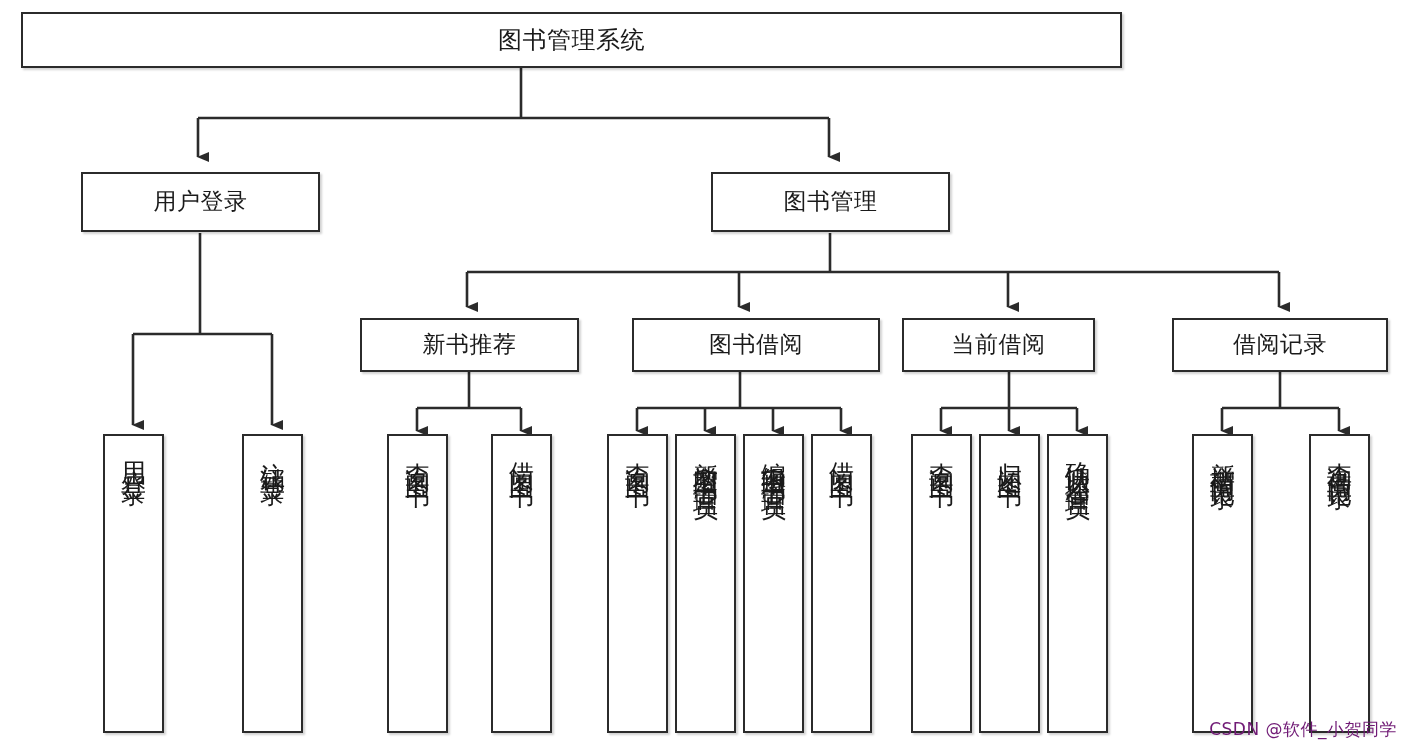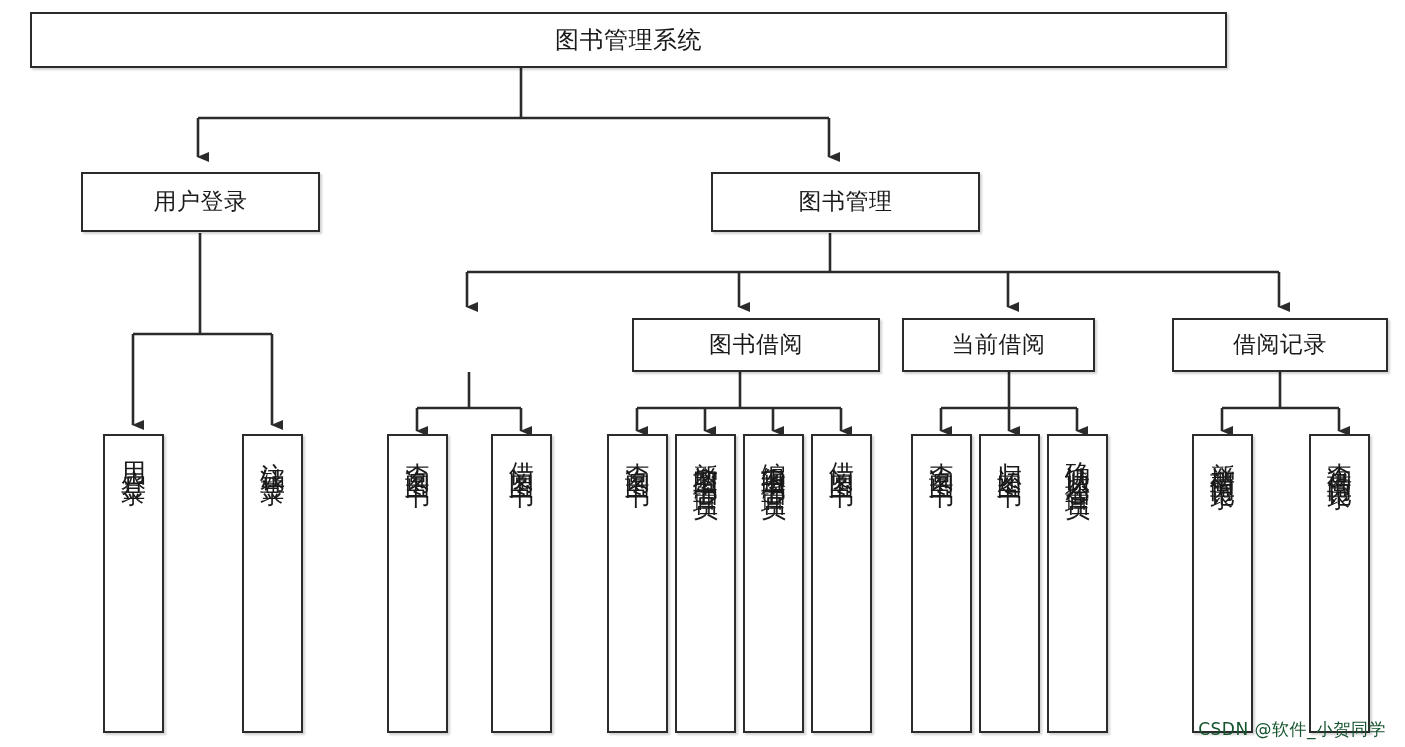--- a/index.html
+++ b/index.html
@@ -61,24 +61,24 @@
   }
   .node.vert.tall-text .label {
     letter-spacing: 5px;
   }
   .node.root .label { font-size: 24px; }
   .node.level2 .label { font-size: 23px; }
   .node.level3 .label { font-size: 23px; }
 
   #watermark {
     position: absolute;
-    right: 19px;
+    right: 8px;
     bottom: 6px;
     font-size: 17px;
-    color: #14532d;
+    color: #701a75;
     letter-spacing: 0.5px;
     z-index: 5;
     white-space: nowrap;
     font-family: "DejaVu Sans", "Liberation Sans", sans-serif;
   }
 </style>
 </head>
 <body>
 
 <div id="canvas">
@@ -126,31 +126,34 @@
       <path d="M1009,408 L1009,431" marker-end="url(#arrow)"></path>
       <path d="M1077,408 L1077,431" marker-end="url(#arrow)"></path>
 
       <path d="M1280,372 L1280,408"></path>
       <path d="M1222,408 L1339,408"></path>
       <path d="M1222,408 L1222,431" marker-end="url(#arrow)"></path>
       <path d="M1339,408 L1339,431" marker-end="url(#arrow)"></path>
     </g>
   </svg>
 
-  <div class="node horiz root" style="left:30px; top:12px; width:1197px; height:56px;">
+  <div class="node horiz root" style="left:21px; top:12px; width:1101px; height:56px;">
     <span class="label">图书管理系统</span>
   </div>
 
   <div class="node horiz level2" style="left:81px; top:172px; width:239px; height:60px;">
     <span class="label">用户登录</span>
   </div>
-  <div class="node horiz level2" style="left:711px; top:172px; width:269px; height:60px;">
+  <div class="node horiz level2" style="left:711px; top:172px; width:239px; height:60px;">
     <span class="label">图书管理</span>
   </div>
 
+  <div class="node horiz level3" style="left:360px; top:318px; width:219px; height:54px;">
+    <span class="label">新书推荐</span>
+  </div>
   <div class="node horiz level3" style="left:632px; top:318px; width:248px; height:54px;">
     <span class="label">图书借阅</span>
   </div>
   <div class="node horiz level3" style="left:902px; top:318px; width:193px; height:54px;">
     <span class="label">当前借阅</span>
   </div>
   <div class="node horiz level3" style="left:1172px; top:318px; width:216px; height:54px;">
     <span class="label">借阅记录</span>
   </div>
 

